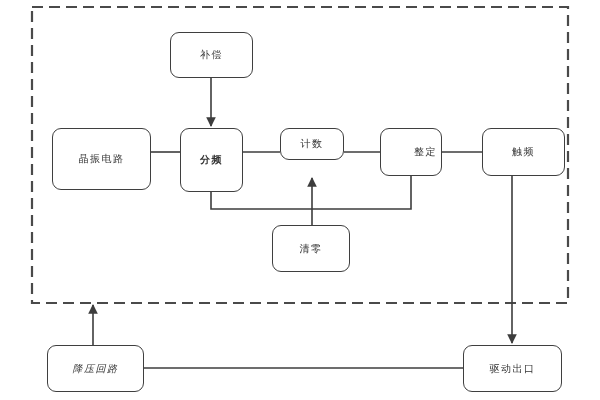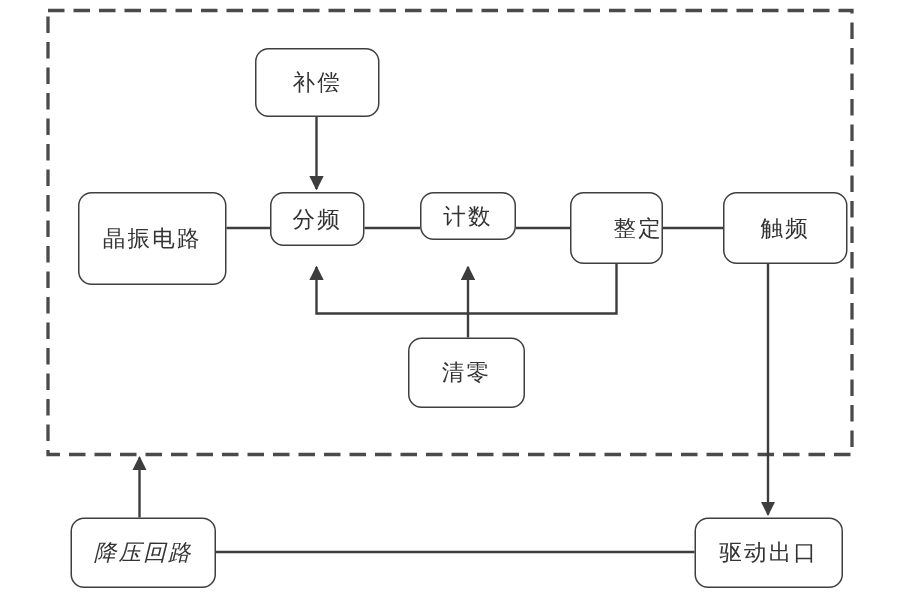--- a/index.html
+++ b/index.html
@@ -24,29 +24,29 @@
   }
   .node {
     position: absolute;
     box-sizing: border-box;
     background: #ffffff;
     border: 1.6px solid #3f3f3f;
     border-radius: 9px;
     display: flex;
     align-items: center;
     justify-content: center;
-    font-size: 15px;
+    font-size: 10px;
     letter-spacing: 1.5px;
     color: #333333;
     z-index: 2;
     white-space: nowrap;
   }
   .node-buchang   { left: 170px; top: 32px;  width: 83px; height: 46px; }
   .node-jingzhen  { left: 52px;  top: 128px; width: 99px; height: 62px; }
-  .node-fenpin    { left: 180px; top: 128px; width: 63px; height: 36px; }
+  .node-fenpin    { left: 180px; top: 128px; width: 63px; height: 64px; font-weight: bold; }
   .node-jishu     { left: 280px; top: 128px; width: 64px; height: 32px; }
   .node-zhengding { left: 380px; top: 128px; width: 62px; height: 48px; padding-left: 29px; }
   .node-chupin    { left: 482px; top: 128px; width: 83px; height: 48px; }
   .node-qingling  { left: 272px; top: 225px; width: 78px; height: 47px; }
   .node-jiangya   { left: 47px;  top: 345px; width: 97px; height: 47px; font-style: italic; }
   .node-qudong    { left: 463px; top: 345px; width: 99px; height: 47px; }
 </style>
 </head>
 <body>
 

